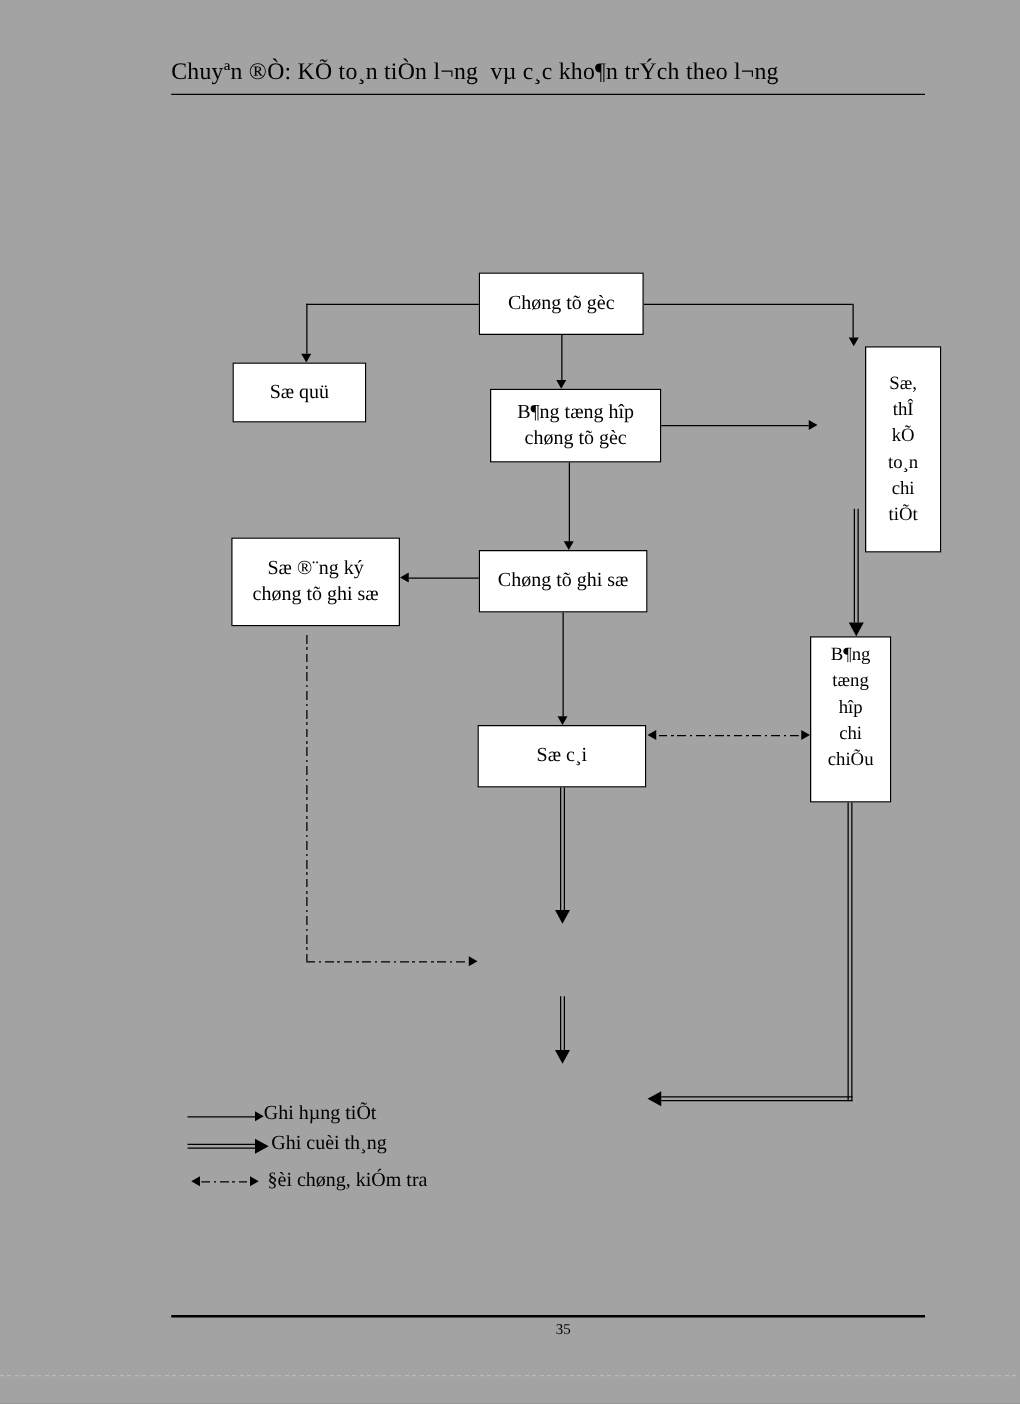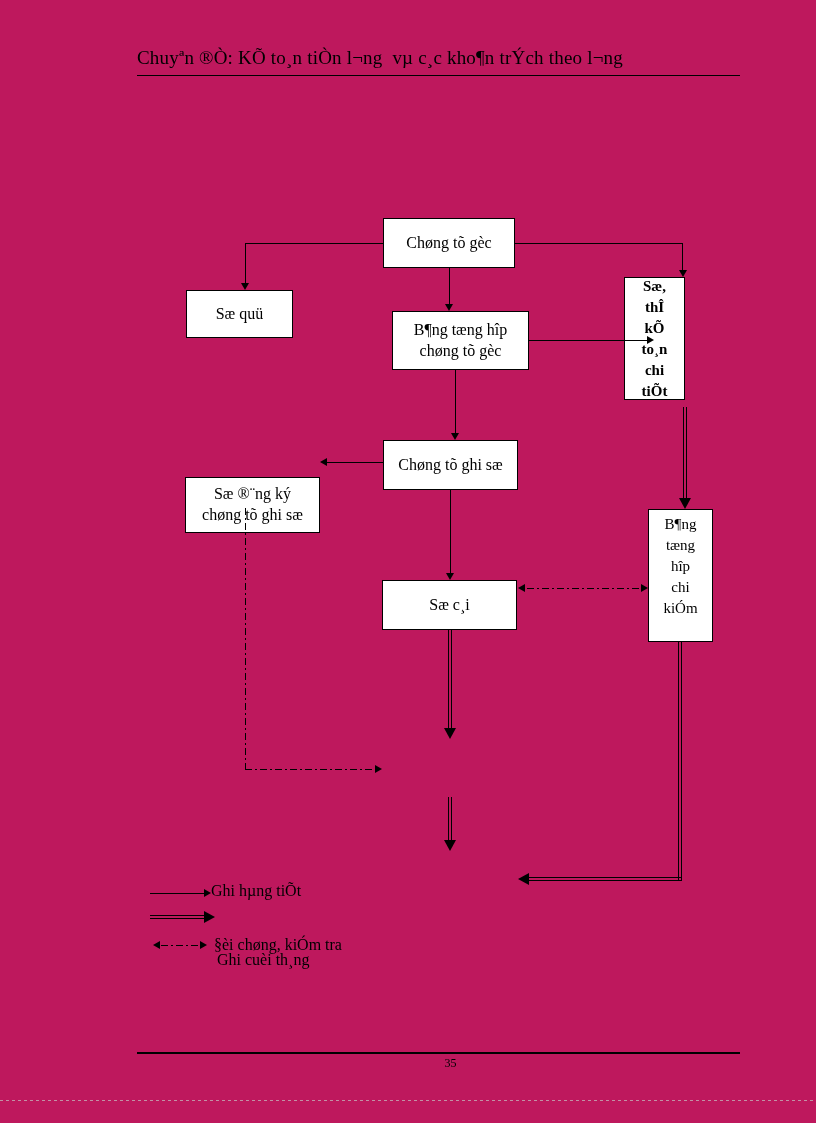--- a/index.html
+++ b/index.html
@@ -1,18 +1,18 @@
 <!DOCTYPE html>
 <html><head>
 <meta charset="utf-8">
 <style>
   html,body{margin:0;padding:0;background:#888;}
   .page{
     position:relative;width:816px;height:1123px;margin:0 auto;
-    background:#be185d;color:#000;
+    background:#a3a3a3;color:#000;
     font-family:"Liberation Serif","DejaVu Serif",serif;
     overflow:hidden;
   }
   .abs{position:absolute;}
   .txt{white-space:pre;}
   .hdr{font-size:19px;letter-spacing:.2px;}
   .rule{background:#000;}
   .title{font-size:17px;font-weight:bold;text-align:center;}
   .fbox{
     position:absolute;border:1px solid #000;background:#fff;box-sizing:border-box;
@@ -45,35 +45,35 @@
 <div class="page">
 
   <div class="abs txt hdr" style="left:137px;top:47px;">Chuyªn ®Ò: KÕ to¸n tiÒn l¬ng  vµ c¸c kho¶n trÝch theo l¬ng</div>
   <div class="abs rule" style="left:137px;top:75px;width:603px;height:1px;"></div>
 
 
   <div class="fbox" style="left:383px;top:218px;width:132px;height:50px;">Chøng tõ gèc</div>
   <div class="fbox" style="left:392px;top:311px;width:137px;height:59px;">B¶ng tæng hîp
 chøng tõ gèc</div>
   <div class="fbox" style="left:186px;top:290px;width:107px;height:48px;">Sæ quü</div>
-  <div class="fbox tall" style="left:624px;top:277px;width:61px;height:123px;font-weight:bold;">Sæ,
+  <div class="fbox tall" style="left:692px;top:277px;width:61px;height:165px;">Sæ,
 thÎ
 kÕ
 to¸n
 chi
 tiÕt</div>
-  <div class="fbox" style="left:185px;top:430px;width:135px;height:56px;margin-top:47px;">Sæ ®¨ng ký
+  <div class="fbox" style="left:185px;top:430px;width:135px;height:71px;">Sæ ®¨ng ký
 chøng tõ ghi sæ</div>
   <div class="fbox" style="left:383px;top:440px;width:135px;height:50px;">Chøng tõ ghi sæ</div>
   <div class="fbox" style="left:382px;top:580px;width:135px;height:50px;">Sæ c¸i</div>
   <div class="fbox tall" style="left:648px;top:509px;width:65px;height:133px;align-items:flex-start;padding-top:4px;">B¶ng
 tæng
 hîp
 chi
-kiÓm</div>
+chiÕu</div>
 
   <div class="ln" style="left:245px;top:243px;width:138px;height:1px;"></div>
   <div class="ln" style="left:245px;top:243px;width:1px;height:40px;"></div>
   <div class="arr a-down-s" style="left:241px;top:283px;"></div>
 
   <div class="ln" style="left:515px;top:243px;width:167px;height:1px;"></div>
   <div class="ln" style="left:682px;top:243px;width:1px;height:27px;"></div>
   <div class="arr a-down-s" style="left:679px;top:270px;"></div>
 
   <div class="ln" style="left:449px;top:268px;width:1px;height:36px;"></div>
@@ -111,21 +111,21 @@
   <div class="dd-v" style="left:245px;top:508px;height:261px;"></div>
   <div class="dd-h" style="left:245px;top:769px;width:129px;"></div>
   <div class="arr a-right-s" style="left:375px;top:765px;"></div>
 
   <div class="ln" style="left:150px;top:893px;width:54px;height:1px;"></div>
   <div class="arr a-right-s" style="left:204px;top:889px;"></div>
   <div class="leg-label" style="left:211px;top:882px;">Ghi hµng tiÕt</div>
 
   <div class="dbl-h" style="left:150px;top:915px;width:54px;"></div>
   <div class="arr a-right-l" style="left:204px;top:911px;"></div>
-  <div class="leg-label" style="left:217px;top:906px;margin-top:45px;">Ghi cuèi th¸ng</div>
+  <div class="leg-label" style="left:217px;top:906px;">Ghi cuèi th¸ng</div>
 
   <div class="dd-h" style="left:161px;top:945px;width:39px;"></div>
   <div class="arr a-left-s" style="left:153px;top:941px;"></div>
   <div class="arr a-right-s" style="left:200px;top:941px;"></div>
   <div class="leg-label" style="left:214px;top:936px;">§èi chøng, kiÓm tra</div>
 
   <div class="abs rule" style="left:137px;top:1052px;width:603px;height:2px;"></div>
   <div class="abs pagenum" style="left:382px;top:1056px;width:137px;">35</div>
 
   <div class="bottom-dotted" style="left:0;top:1100px;width:816px;"></div>

